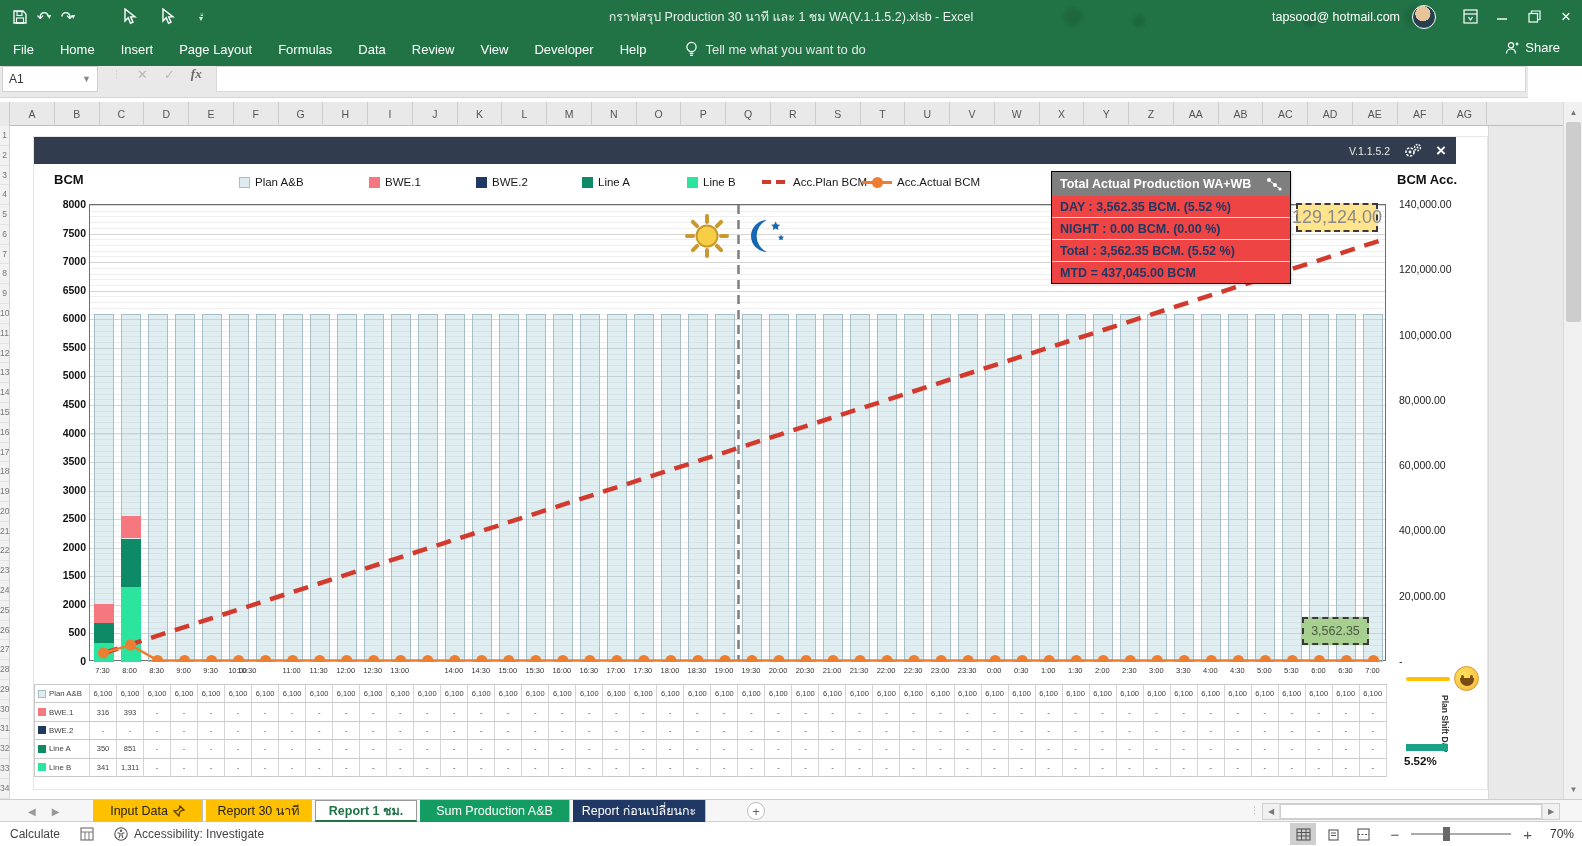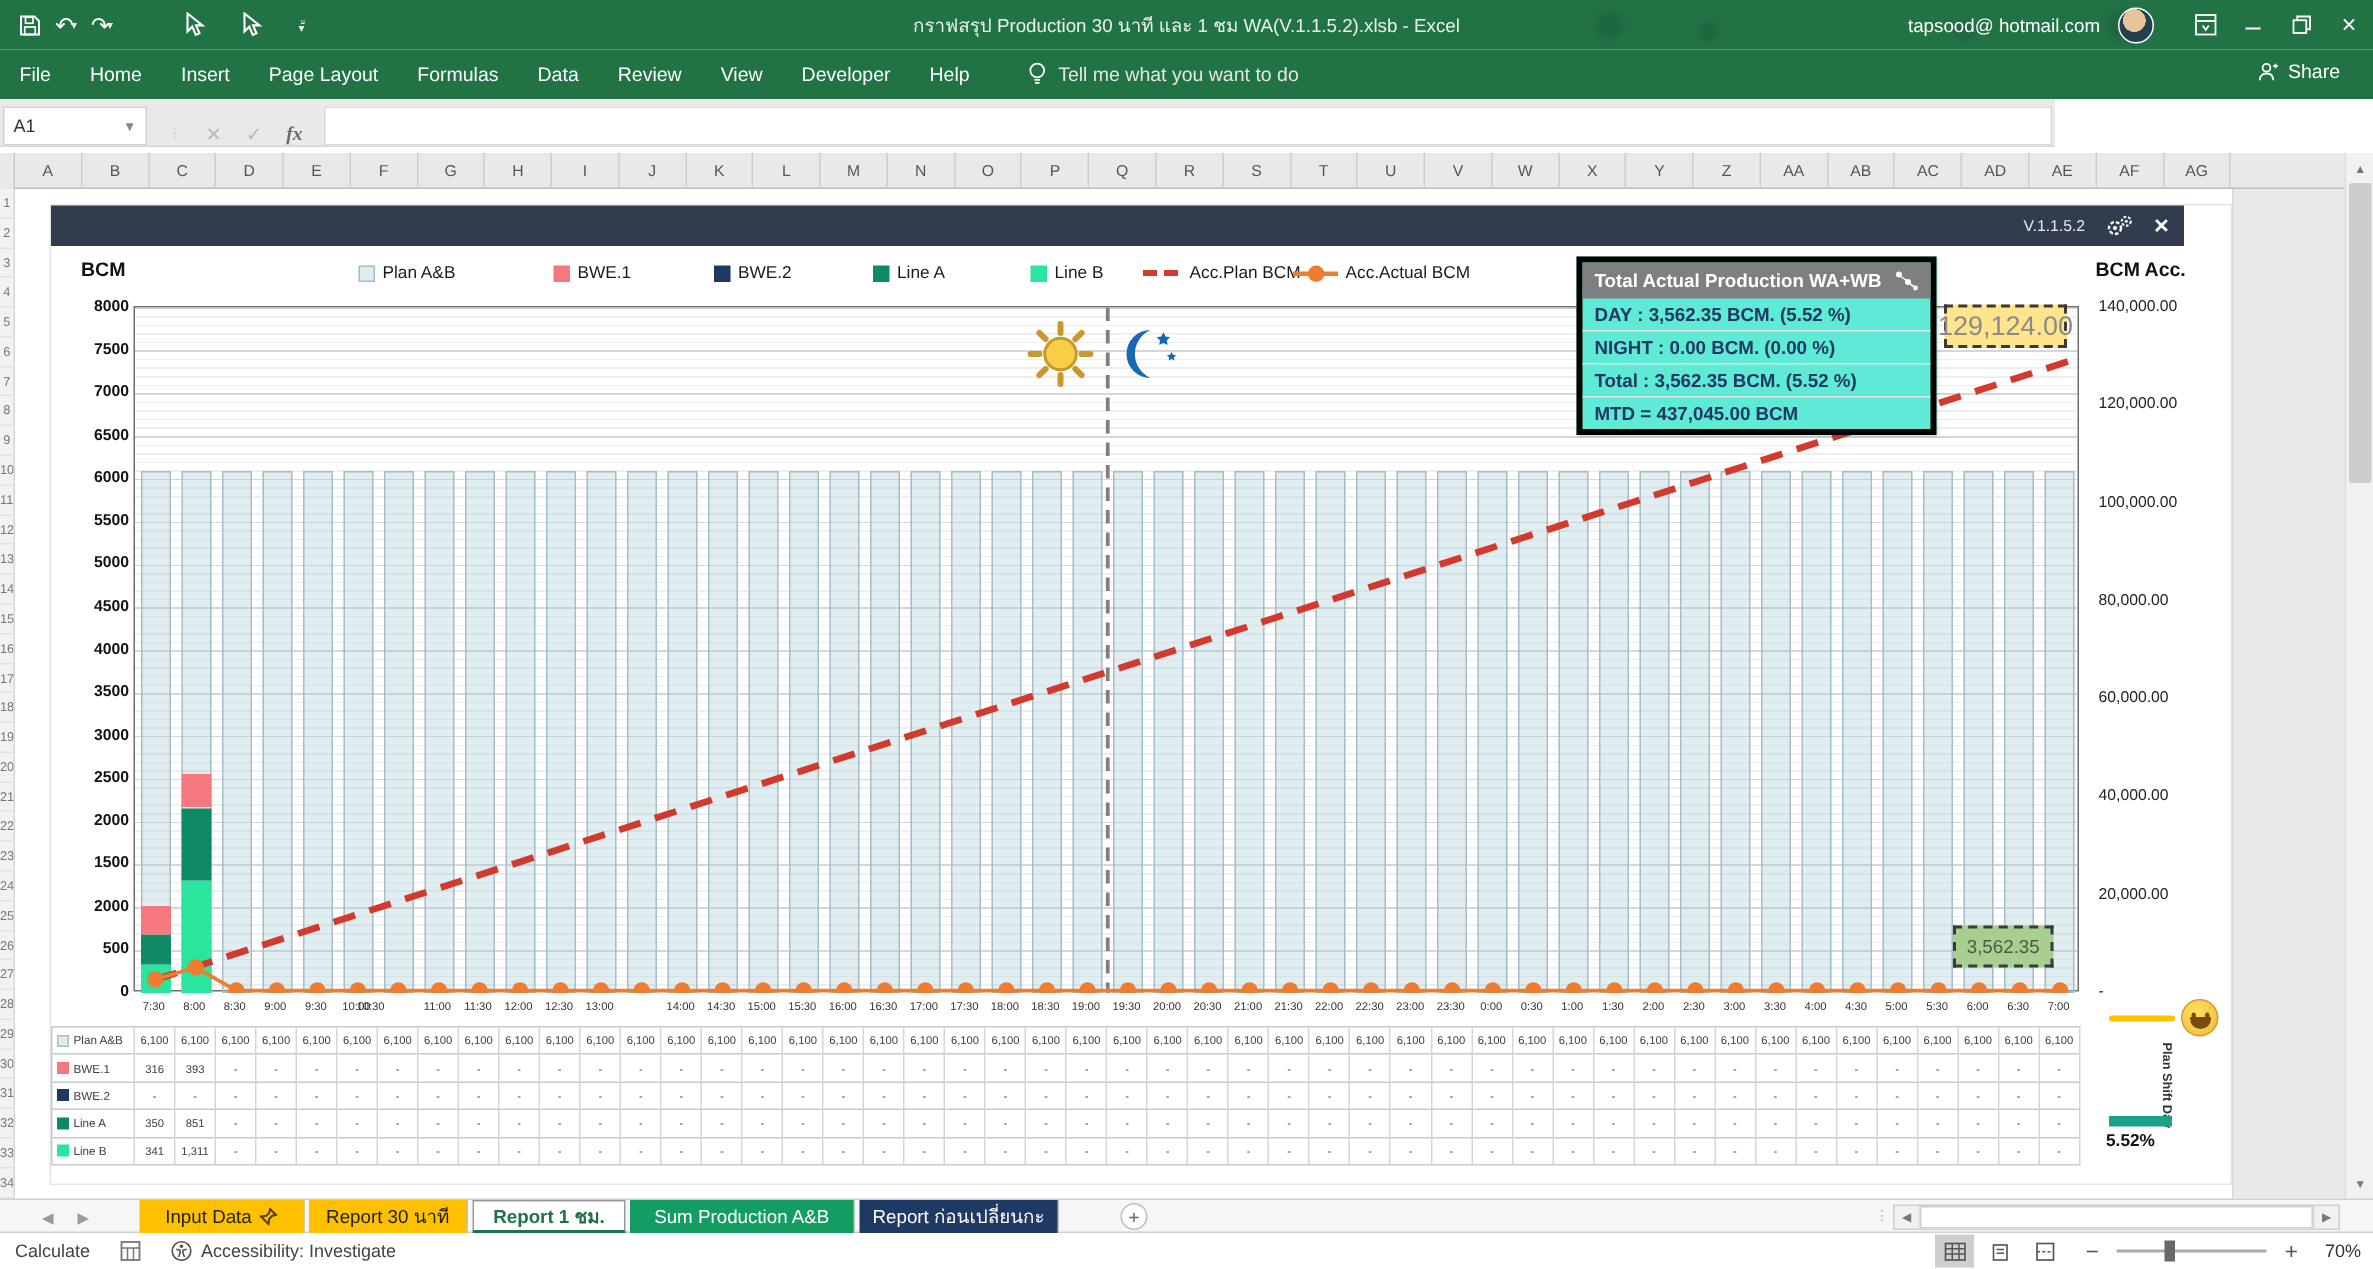--- a/index.html
+++ b/index.html
@@ -20,21 +20,21 @@
   .avatar{width:24px;height:24px;border-radius:50%;background:radial-gradient(circle at 45% 35%,#e8c49a 0 40%,#27404f 41% 100%);border:1px solid #fff;margin-right:18px}
   .winbtn{width:32px;height:33px;display:flex;align-items:center;justify-content:center;color:#fff}
 
   
   .ribbon{position:absolute;left:0;top:33px;width:1582px;height:33px;background:#217346;display:flex;align-items:center}
   .ribbon-tab{color:#fff;font-size:13px;padding:8px 13px;white-space:nowrap}
   .tellme{display:flex;align-items:center;gap:7px;color:#e5e5e5;font-size:13px;margin-left:26px}
   .share{position:absolute;right:22px;top:40px;display:flex;align-items:center;gap:6px;color:#fff;font-size:13px}
 
   
-  .fbar{position:absolute;left:0;top:66px;width:1370px;height:32px;background:#E9E9E9;border-bottom:1px solid #D5D5D5;display:flex;align-items:flex-end}
+  .fbar{position:absolute;left:0;top:66px;width:1528px;height:32px;background:#E9E9E9;border-bottom:1px solid #D5D5D5;display:flex;align-items:flex-start}
   .namebox{width:96px;height:26px;background:#fff;border:1px solid #D0D0D0;margin-left:2px;display:flex;align-items:center;justify-content:space-between;padding:0 6px;font-size:12px;color:#333}
   .namebox .dd{color:#888;font-size:9px}
   .fbtns{display:flex;align-items:center;gap:16px;padding:0 14px;color:#9a9a9a;font-size:13px}
   .fx{font-style:italic;font-family:"Liberation Serif",serif;color:#6a6a6a;font-weight:bold}
   .finput{flex:1;height:26px;background:#fff;border:1px solid #D9D9D9;margin-right:2px}
 
   
   .colheads{position:absolute;left:0;top:102px;width:1563px;height:24px;background:#E9E9E9;border-bottom:1px solid #BDBDBD;display:flex}
   .corner{width:10px;height:24px;border-right:1px solid #C9C9C9;background:#E9E9E9}
   .colhead{width:44.78px;height:24px;border-right:1px solid #CDCDCD;font-size:10.5px;color:#555;display:flex;align-items:center;justify-content:center}
@@ -64,21 +64,21 @@
   .psvg{position:absolute;left:0;top:0;width:1297px;height:457px;pointer-events:none}
   .ltick{position:absolute;width:50px;text-align:right;font-size:10.5px;font-weight:bold;color:#111}
   .rtick{position:absolute;left:1365px;width:75px;font-size:10.5px;color:#222}
   .xlab{position:absolute;top:529px;font-size:7.5px;color:#333;text-align:center;width:28px}
   .dtable{position:absolute;left:0;top:547px;display:grid;grid-template-columns:55px repeat(48,27.0208px);
           border-top:1px solid #C9C9C9;border-left:1px solid #C9C9C9;background:#fff}
   .dcell{height:18.4px;border-right:1px solid #D5D5D5;border-bottom:1px solid #C9C9C9;font-size:7.5px;color:#404040;
          display:flex;align-items:center;justify-content:center}
   .dlabel{justify-content:flex-start;gap:3px;padding-left:3px;font-size:7.8px}
   .dsw{width:8px;height:8px;flex:0 0 auto}
-  .tooltip{position:absolute;left:1017px;top:34px;width:240px;background:#5eead4;border:4px solid #000000;box-shadow:1px 1px 2px rgba(0,0,0,.15)}
+  .tooltip{position:absolute;left:1017px;top:34px;width:240px;background:#ef4444;border:1px solid #000000;box-shadow:1px 1px 2px rgba(0,0,0,.15)}
   .tt-head{background:#7F7F7F;color:#fff;font-size:12.5px;font-weight:bold;padding:5px 8px;display:flex;align-items:center;justify-content:space-between}
   .tt-line{font-size:12.5px;font-weight:bold;color:#1F3864;padding:4px 8px 3px 8px;border-bottom:1px solid #E3E3E3;white-space:nowrap}
   .callout{position:absolute;border:2px dashed #3a3a3a;display:flex;align-items:center;justify-content:center;font-size:18px}
   .co-plan{left:1262px;top:66px;width:82px;height:29px;background:#FFE48E;color:#8a8a8a}
   .co-act{left:1268px;top:480px;width:67px;height:28px;background:#A7CF8F;color:#4d5a45;font-size:12.5px}
   .sun{position:absolute;left:595px;top:9px}
   .moon{position:absolute;left:655px;top:12px}
   .sep-caption{position:absolute;writing-mode:vertical-rl;font-size:8.5px;font-weight:bold;color:#333}
   .smiley{position:absolute;left:1420px;top:529px;width:25px;height:25px;border-radius:50%;background:radial-gradient(circle at 40% 35%,#FFE25A,#F4B73F);border:1px solid #D99A2B}
   .smiley i{position:absolute;top:8px;width:3px;height:4px;background:#7a4b12;border-radius:50%}

